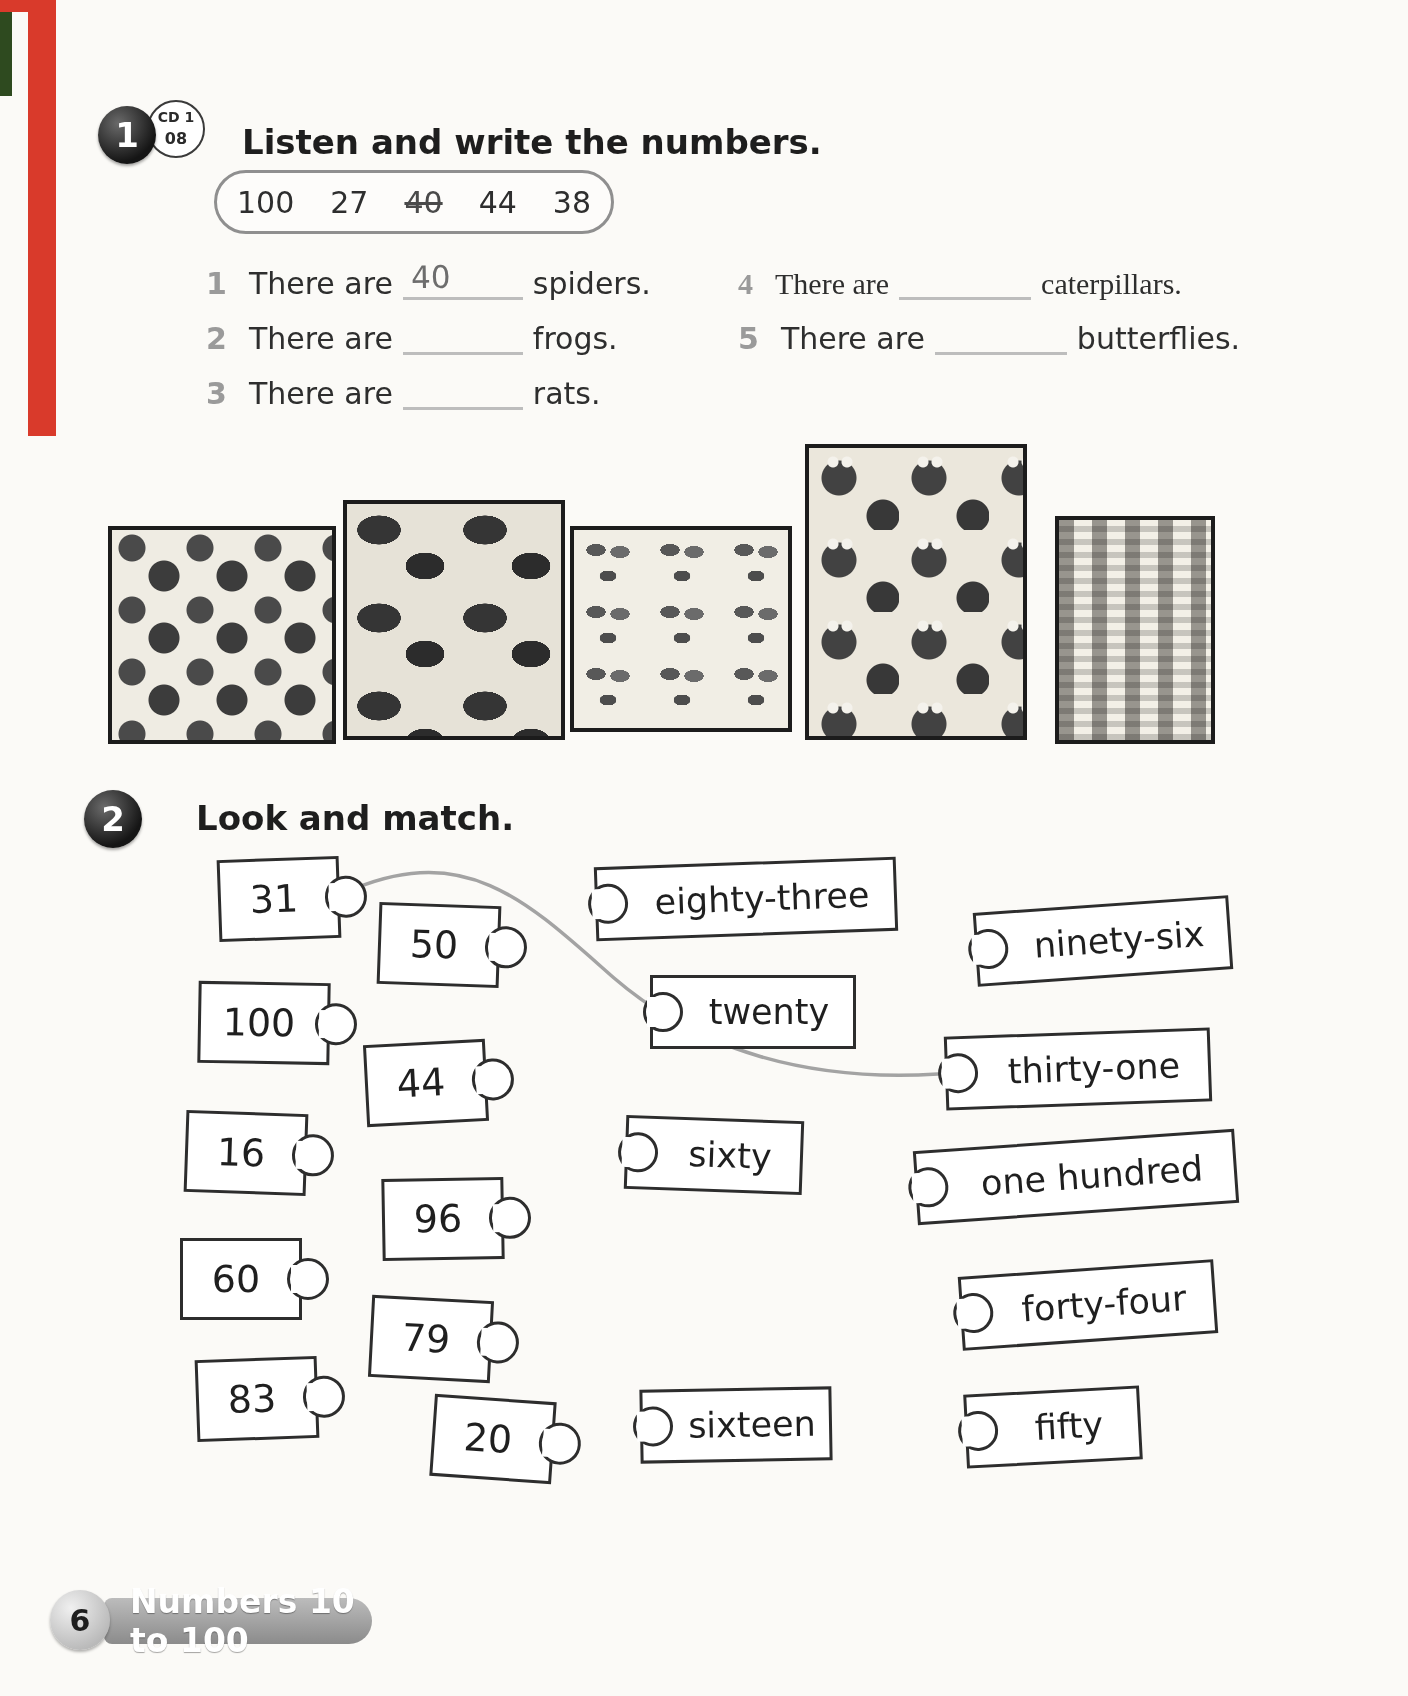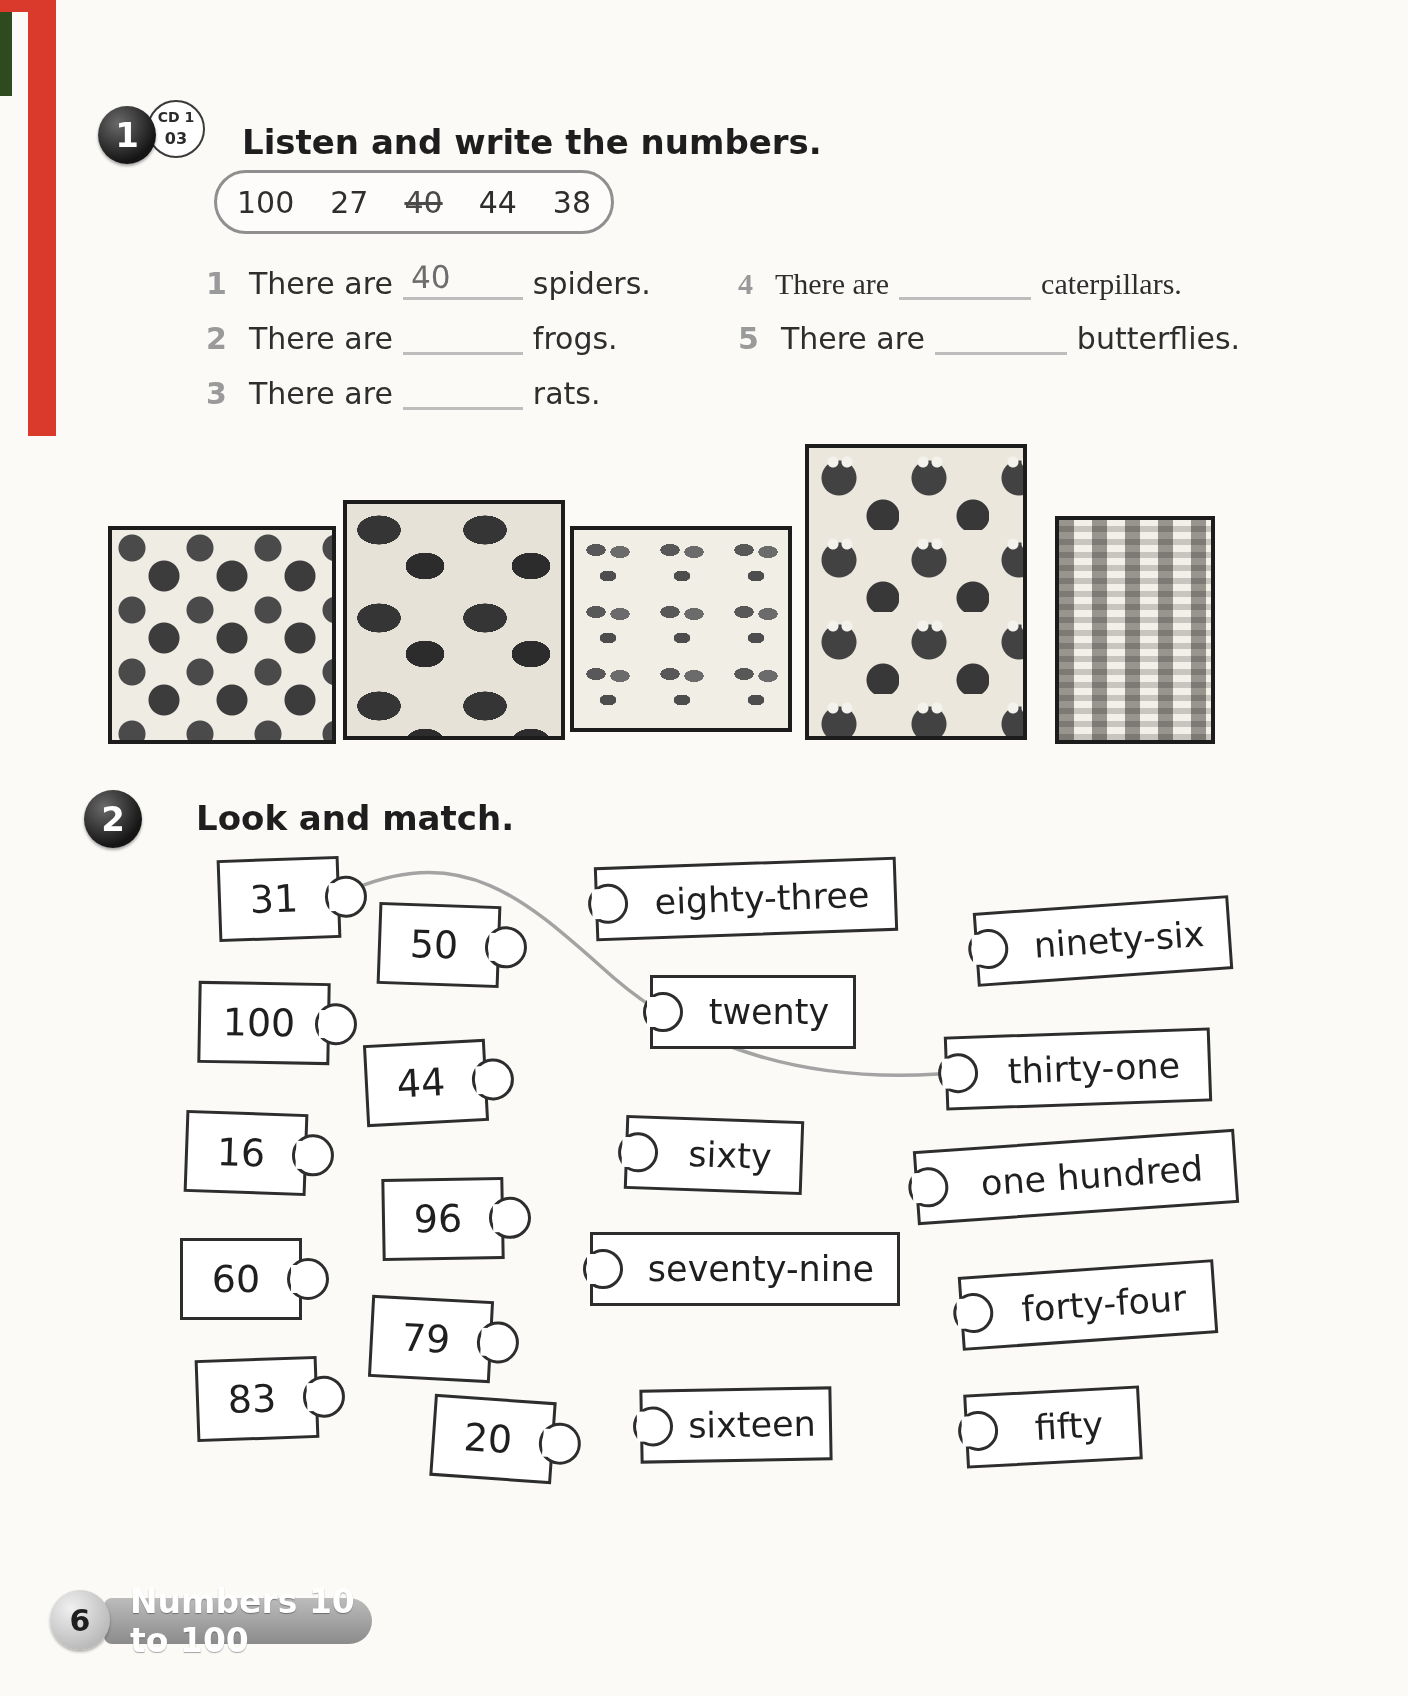--- a/index.html
+++ b/index.html
@@ -175,21 +175,21 @@
 <body>
 
 <div class="page">
 
   <div class="edge-green"></div>
   <div class="edge-red"></div>
   <div class="edge-red2"></div>
 
   <div class="cd-disc">
     <span class="cd-l1">CD 1</span>
-    <span class="cd-l2">03</span>
+    <span class="cd-l2">08</span>
   </div>
   <div class="badge badge1">
     <span>1</span>
   </div>
   <div class="title title1">Listen and write the numbers.</div>
 
   <div class="word-bank">
     <span class="wb-num">100</span>
     <span class="wb-num">27</span>
     <span class="wb-num wb-struck">40</span>
@@ -272,23 +272,20 @@
     </div>
   <div class="wp wp-thirty-one">
       <span>thirty-one</span>
     </div>
   <div class="wp wp-sixty">
       <span>sixty</span>
     </div>
   <div class="wp wp-one-hundred">
       <span>one hundred</span>
     </div>
-  <div class="wp wp-seventy-nine">
-      <span>seventy-nine</span>
-    </div>
   <div class="wp wp-forty-four">
       <span>forty-four</span>
     </div>
   <div class="wp wp-sixteen">
       <span>sixteen</span>
     </div>
   <div class="wp wp-fifty">
       <span>fifty</span>
     </div>
 

